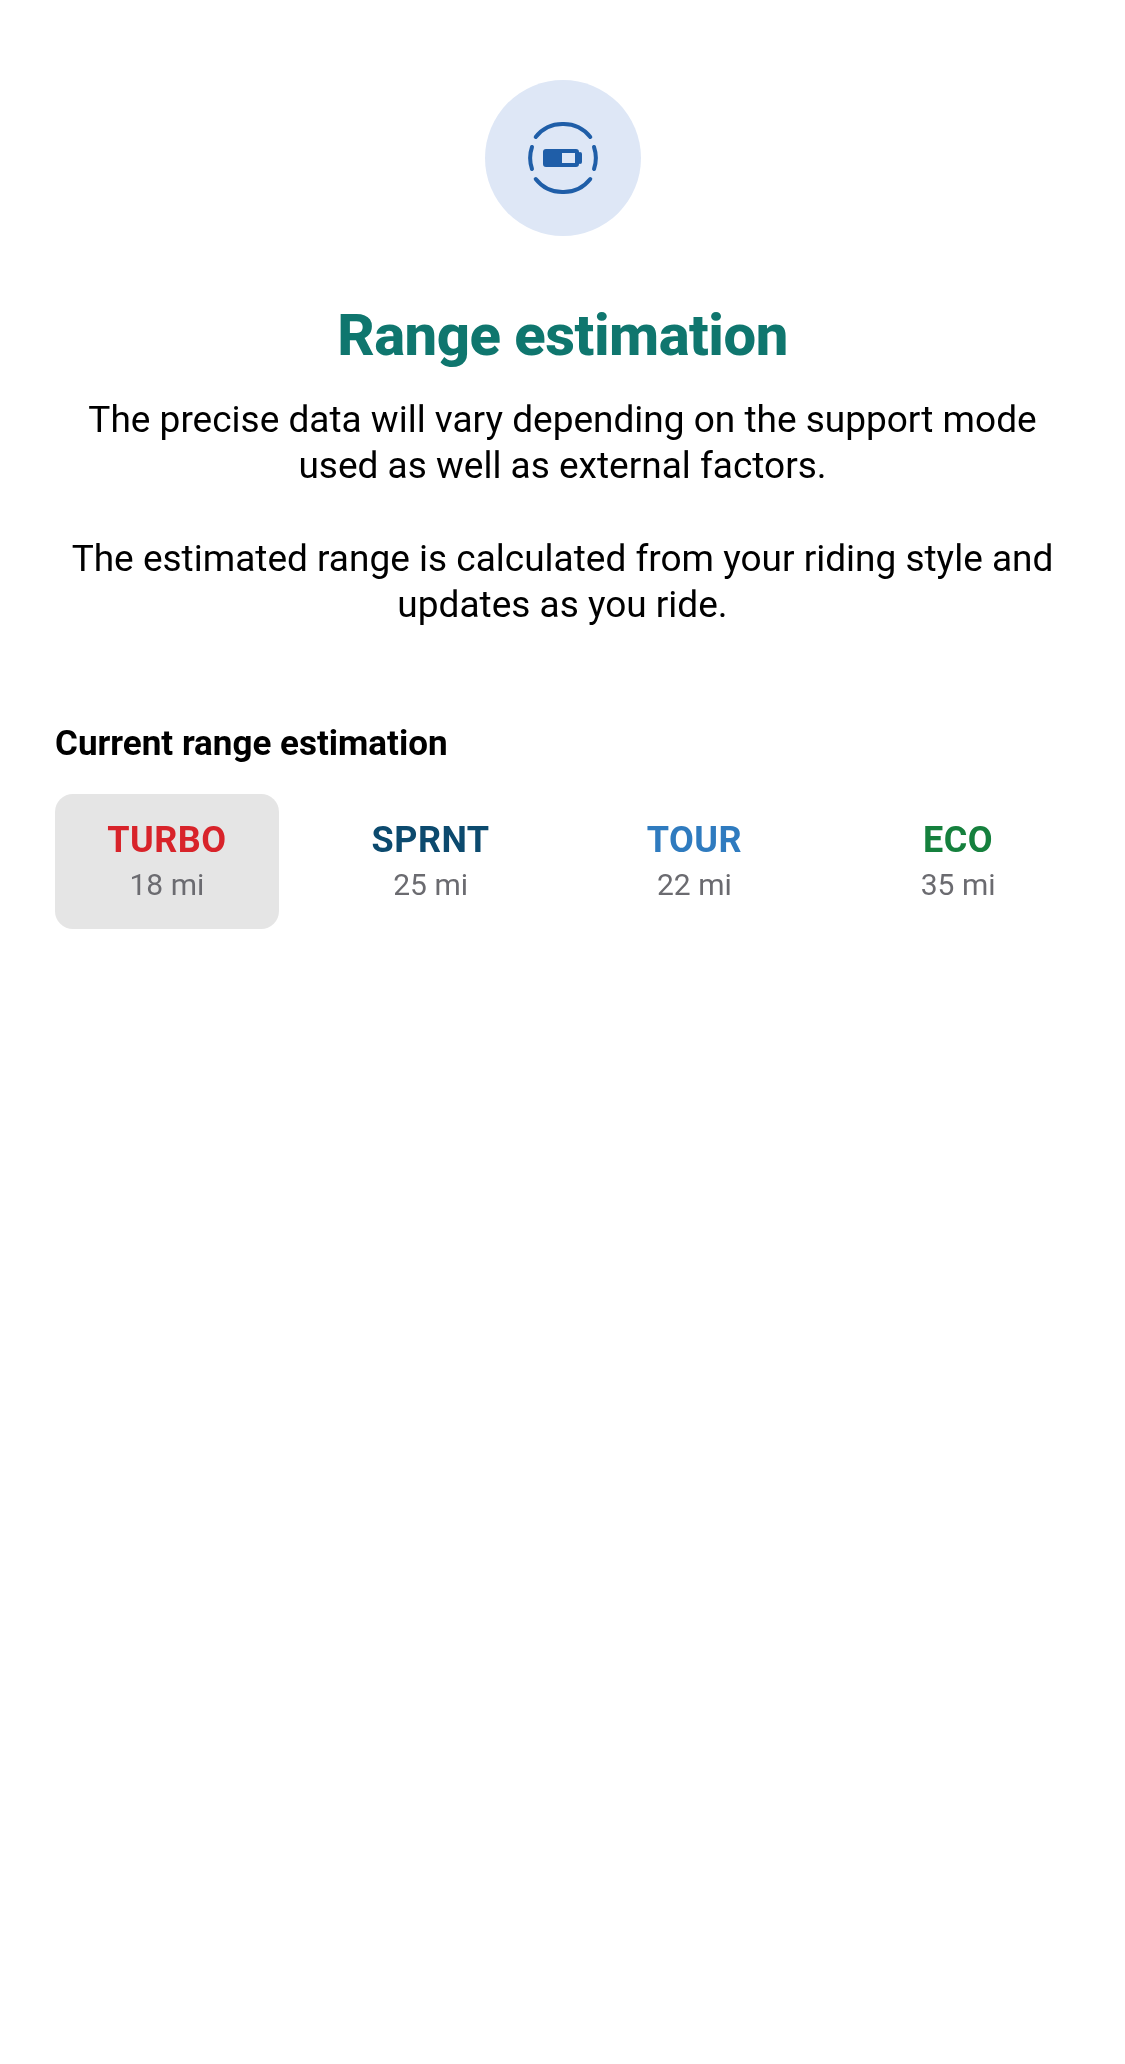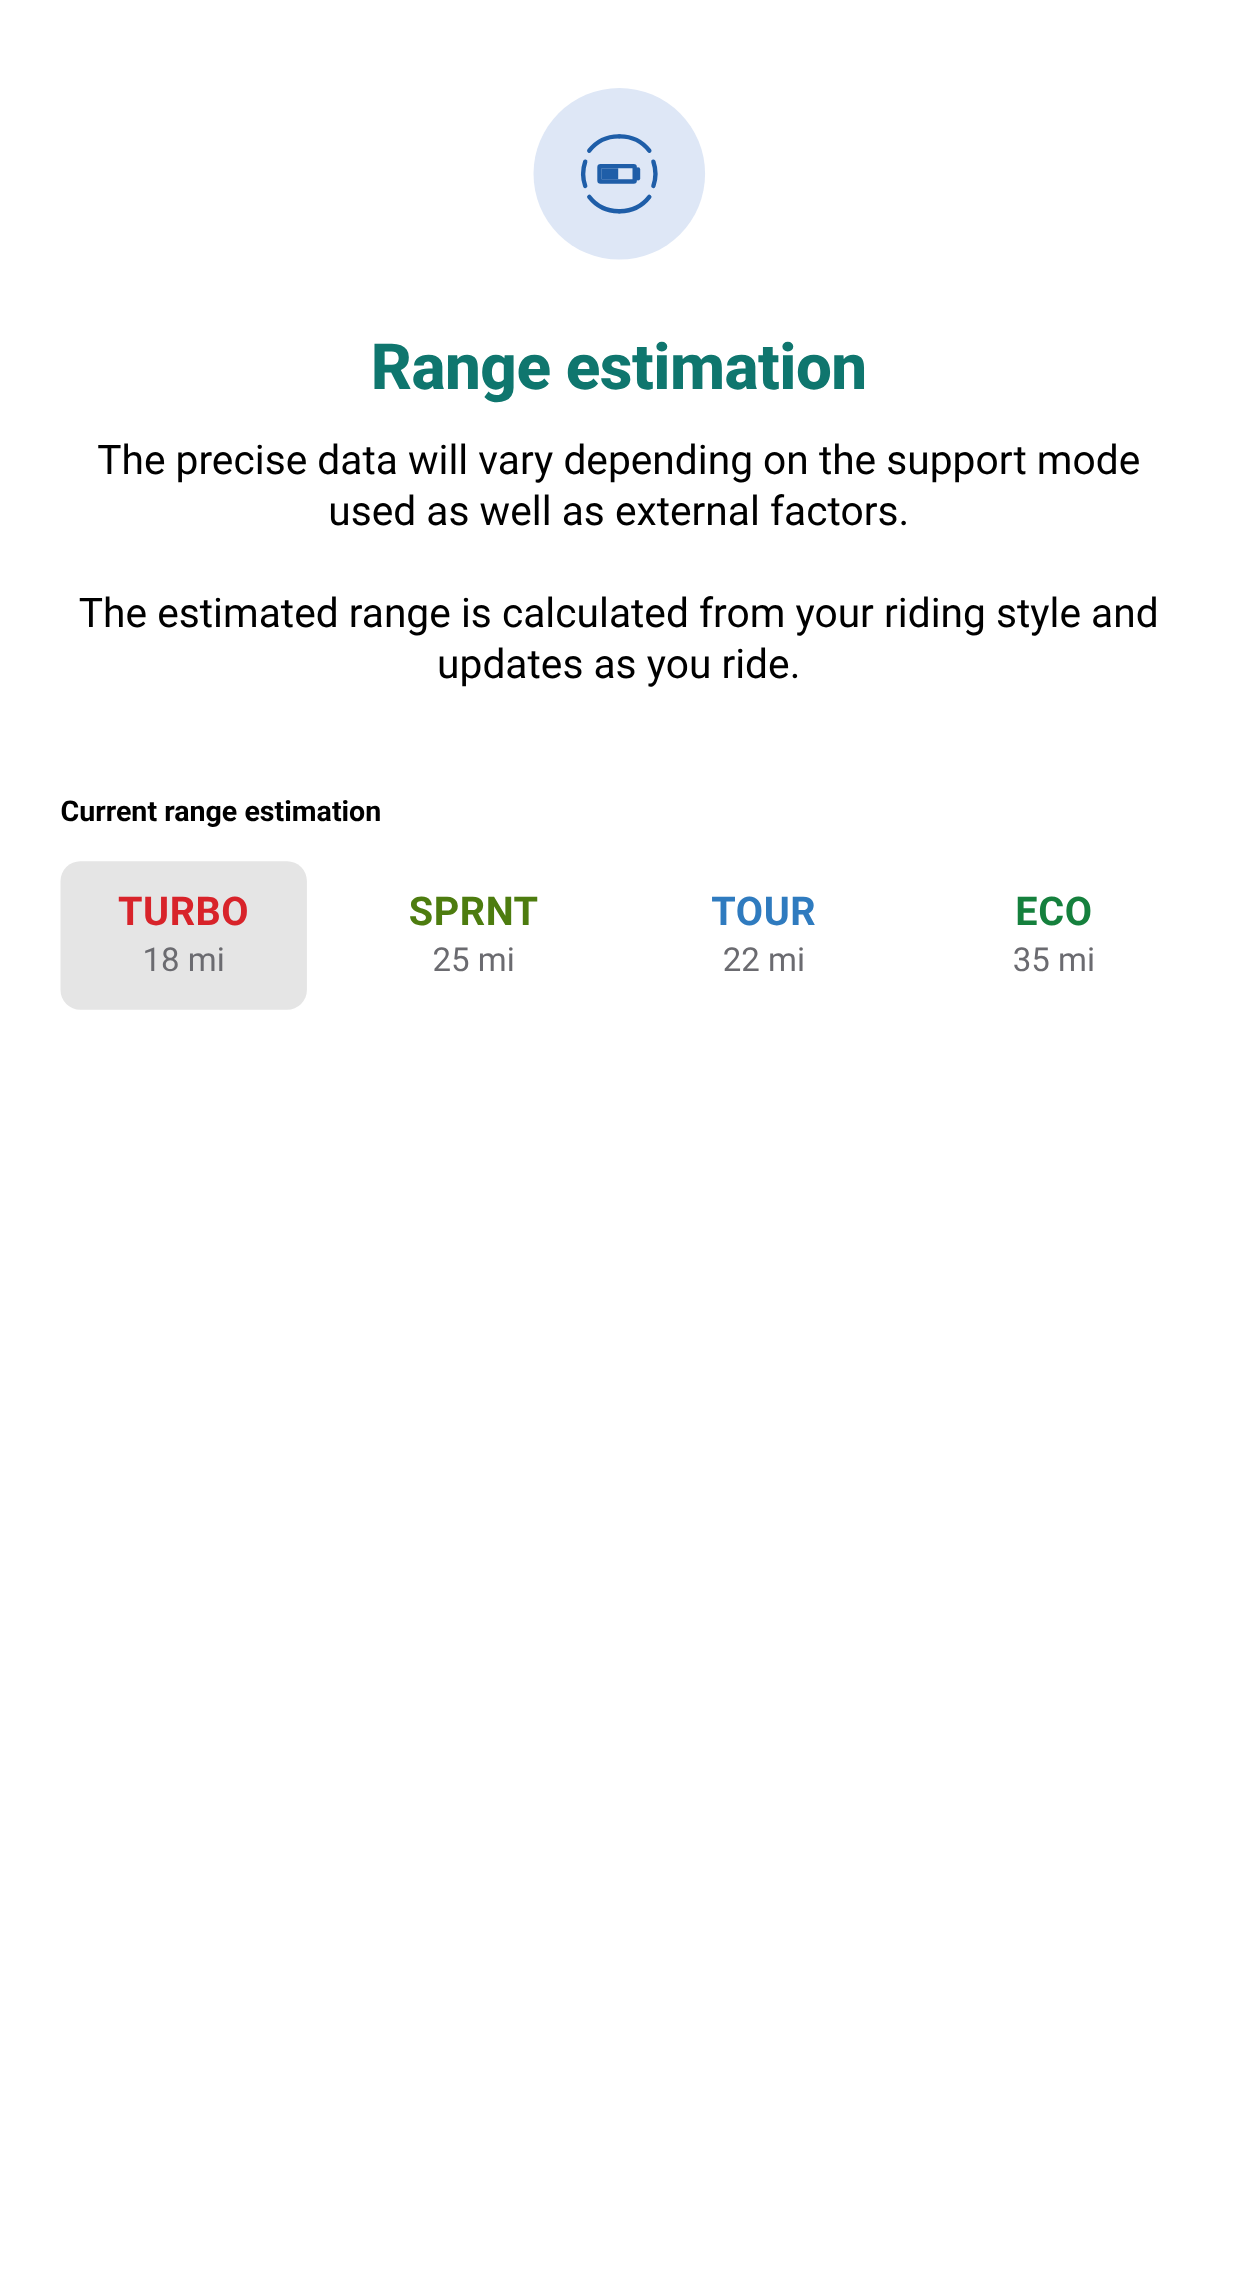--- a/index.html
+++ b/index.html
@@ -44,21 +44,21 @@
       font-weight: 400;
       margin-bottom: 95px;
     }
     .description p {
       margin: 0;
     }
     .description p + p {
       margin-top: 46px;
     }
     .section-heading {
-      font-size: 26px;
+      font-size: 35px;
       font-weight: 700;
       color: #000000;
       margin-bottom: 30px;
     }
     .modes-row {
       display: grid;
       grid-template-columns: repeat(4, 1fr);
       gap: 40px;
     }
     .mode-card {
@@ -74,21 +74,21 @@
       font-weight: 700;
       letter-spacing: 0.5px;
       margin-bottom: 6px;
     }
     .mode-value {
       font-size: 30px;
       font-weight: 400;
       color: #6b6b70;
     }
     .c-turbo { color: #d8232a; }
-    .c-sprnt { color: #4d7c0f; }
+    .c-sprnt { color: #0c4a6e; }
     .c-tour  { color: #2f7bbf; }
     .c-eco   { color: #15803d; }
   </style>
 </head>
 <body>
 
 <div class="icon-wrapper">
   <div class="icon-circle">
     <svg width="76" height="76" viewBox="0 0 76 76" fill="none" stroke="#1f5ea8" stroke-width="4" stroke-linecap="round">
 

